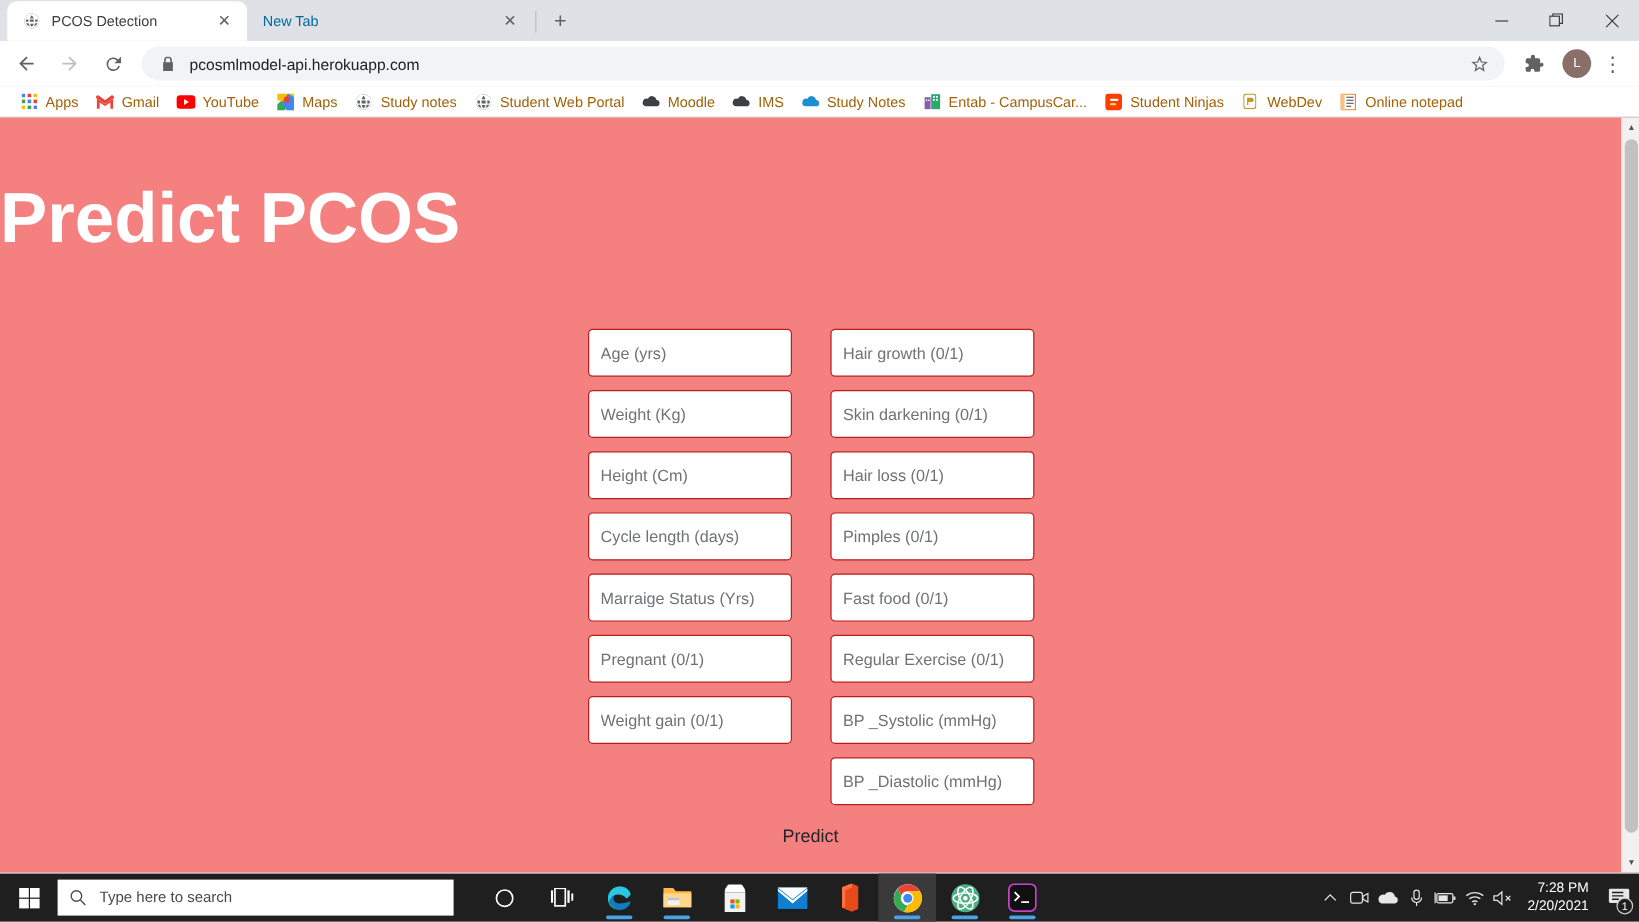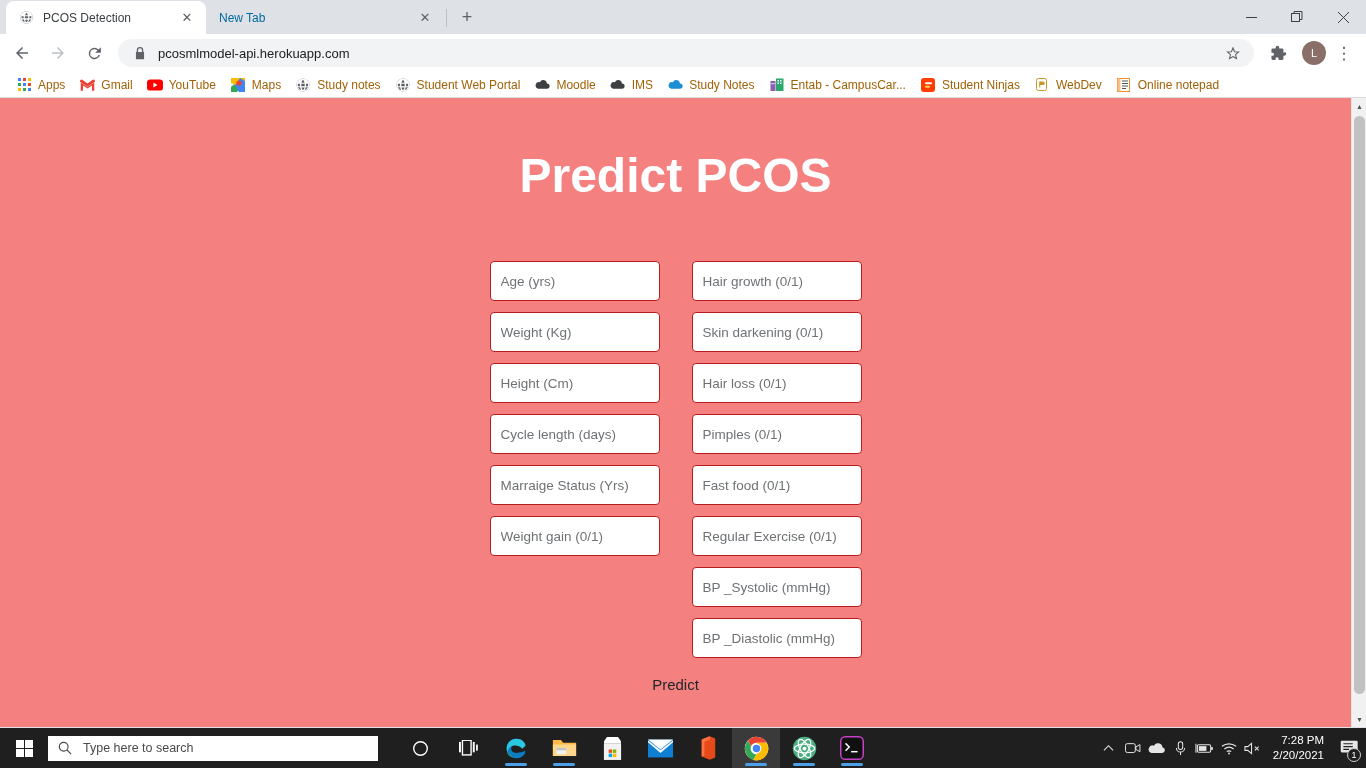--- a/index.html
+++ b/index.html
@@ -105,21 +105,21 @@
   
   .viewport {
     position: relative; width: 1366px; height: 629px;
     background: #f58080; overflow: hidden;
   }
   .page {
     width: 1351px; height: 629px; background: #f58080;
     padding-top: 38px;
   }
   .page-title {
-    text-align: center; color: #ffffff; font-size: 48px; font-weight: bold;
+    text-align: left; color: #ffffff; font-size: 59px; font-weight: bold;
     letter-spacing: 0px; padding-top: 12px;
   }
   .form-wrap {
     width: 372px; margin: 58px auto 0 auto;
     display: flex; justify-content: space-between;
   }
   .col { width: 170px; display: flex; flex-direction: column; }
   .field {
     width: 170px; height: 40px; background: #ffffff;
     border: 1px solid #b91c1c; border-radius: 4px;
@@ -155,21 +155,21 @@
     background: #1f1f1f; display: flex; align-items: center;
   }
   .start {
     width: 48px; height: 40px; display: flex; align-items: center;
     justify-content: center; cursor: pointer;
   }
   .winlogo { width: 17px; height: 17px; display: grid;
     grid-template-columns: 8px 8px; grid-template-rows: 8px 8px; gap: 1px; }
   .winlogo i { background: #ffffff; display: block; }
   .search-box {
-    width: 330px; height: 25px; background: #ffffff; display: flex;
+    width: 330px; height: 30px; background: #ffffff; display: flex;
     align-items: center; padding-left: 10px; cursor: text;
   }
   .search-box .txt { font-size: 12.5px; color: #4a4a4a; margin-left: 11px; }
   .tb-icons { display: flex; align-items: center; margin-left: 18px; }
   .tb-ico {
     width: 48px; height: 40px; display: flex; align-items: center;
     justify-content: center; cursor: pointer; position: relative;
   }
   .tb-ico.running::after {
     content: ""; position: absolute; bottom: 2px; left: 13px; width: 22px;
@@ -438,20 +438,21 @@
       <h1 class="page-title">Predict PCOS</h1>
 
       <form class="form-wrap">
 
         <div class="col">
           <input class="field" type="text" placeholder="Age (yrs)" style="">
           <input class="field" type="text" placeholder="Weight (Kg)" style="">
           <input class="field" type="text" placeholder="Height (Cm)" style="">
           <input class="field" type="text" placeholder="Cycle length (days)" style="">
           <input class="field" type="text" placeholder="Marraige Status (Yrs)" style="">
+          <input class="field" type="text" placeholder="Pregnant (0/1)" style="">
           <input class="field" type="text" placeholder="Weight gain (0/1)" style="">
         </div>
 
         <div class="col">
           <input class="field" type="text" placeholder="Hair growth (0/1)" style="">
           <input class="field" type="text" placeholder="Skin darkening (0/1)" style="">
           <input class="field" type="text" placeholder="Hair loss (0/1)" style="">
           <input class="field" type="text" placeholder="Pimples (0/1)" style="">
           <input class="field" type="text" placeholder="Fast food (0/1)" style="">
           <input class="field" type="text" placeholder="Regular Exercise (0/1)" style="">

